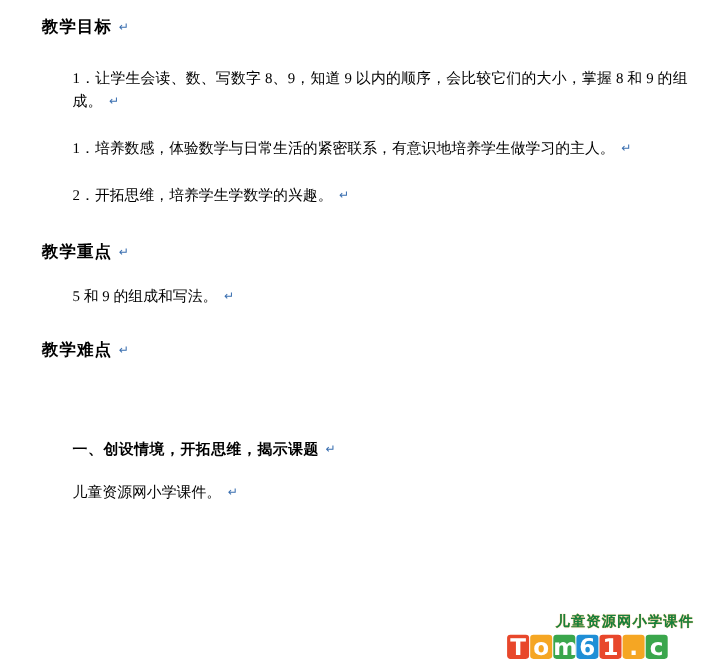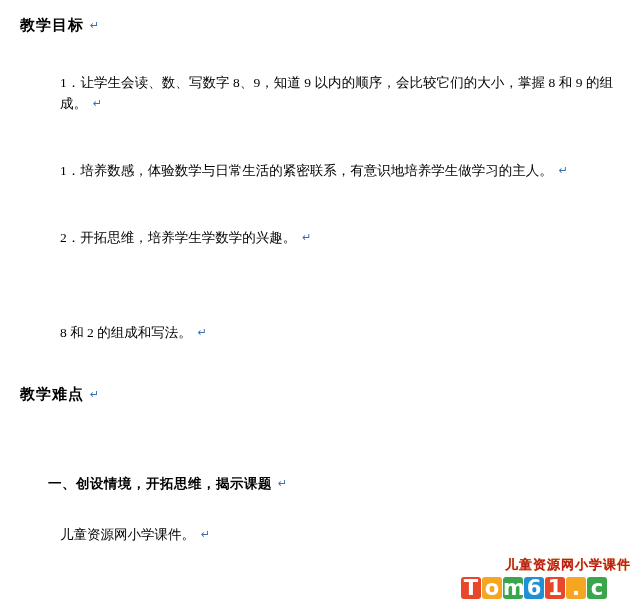--- a/index.html
+++ b/index.html
@@ -13,21 +13,21 @@
     overflow: hidden;
     font-family: "Liberation Serif", "DejaVu Serif", serif;
     color: #000000;
     position: relative;
   }
   .page {
     position: relative;
     width: 643px;
     height: 603px;
     box-sizing: border-box;
-    padding: 14px 18px 0 20px;
+    padding: 14px 18px 0 38px;
   }
   .heading {
     font-family: "Liberation Sans", "DejaVu Sans", sans-serif;
     font-weight: bold;
     font-size: 15px;
     letter-spacing: 1px;
     margin: 0;
     line-height: 1.4;
   }
   .pilcrow {
@@ -35,21 +35,21 @@
     font-size: 11px;
     font-weight: normal;
     letter-spacing: 0;
     margin-left: 6px;
     vertical-align: 1px;
     font-family: "DejaVu Sans", sans-serif;
   }
   .body-p {
     font-size: 13.5px;
     line-height: 1.55;
-    margin: 12px;
+    margin: 0;
     text-align: justify;
   }
   .para-block {
     padding-left: 28px;
   }
   .sub-heading {
     font-family: "Liberation Sans", "DejaVu Sans", sans-serif;
     font-weight: bold;
     font-size: 13.5px;
     margin: 0;
@@ -67,21 +67,21 @@
     position: absolute;
     right: 12px;
     bottom: 4px;
     text-align: right;
     user-select: none;
   }
   .wm-text {
     font-family: "Liberation Sans", "DejaVu Sans", sans-serif;
     font-size: 13px;
     font-weight: bold;
-    color: #b91c1c;
+    color: #15803d;
     letter-spacing: 1px;
     margin-bottom: 3px;
     text-shadow: 0 0 1px #e8982c;
   }
   .wm-logo {
     display: flex;
     align-items: center;
     justify-content: flex-end;
     gap: 1px;
   }
@@ -139,26 +139,29 @@
   <div class="sp-2"></div>
 
   <div class="para-block">
     <p class="body-p">
       <span>2．开拓思维，培养学生学数学的兴趣。</span><span class="pilcrow">↵</span>
     </p>
   </div>
 
   <div class="sp-3"></div>
 
+  <h2 class="heading">
+    <span>教学重点</span><span class="pilcrow">↵</span>
+  </h2>
 
   <div class="sp-4"></div>
 
   <div class="para-block">
     <p class="body-p">
-      <span>8 和 2 的组成和写法。</span><span class="pilcrow">↵</span>
+      <span>5 和 9 的组成和写法。</span><span class="pilcrow">↵</span>
     </p>
   </div>
 
   <div class="sp-5"></div>
 
   <h2 class="heading">
     <span>教学难点</span><span class="pilcrow">↵</span>
   </h2>
 
   <div class="sp-4"></div>

